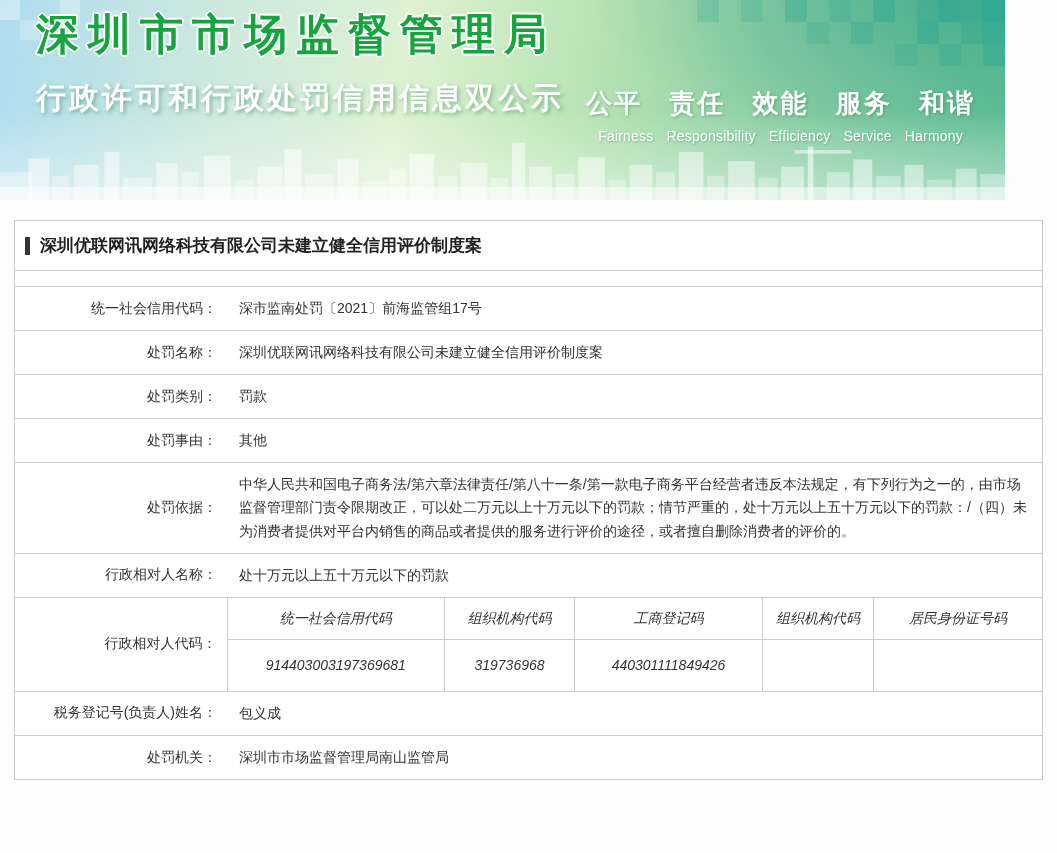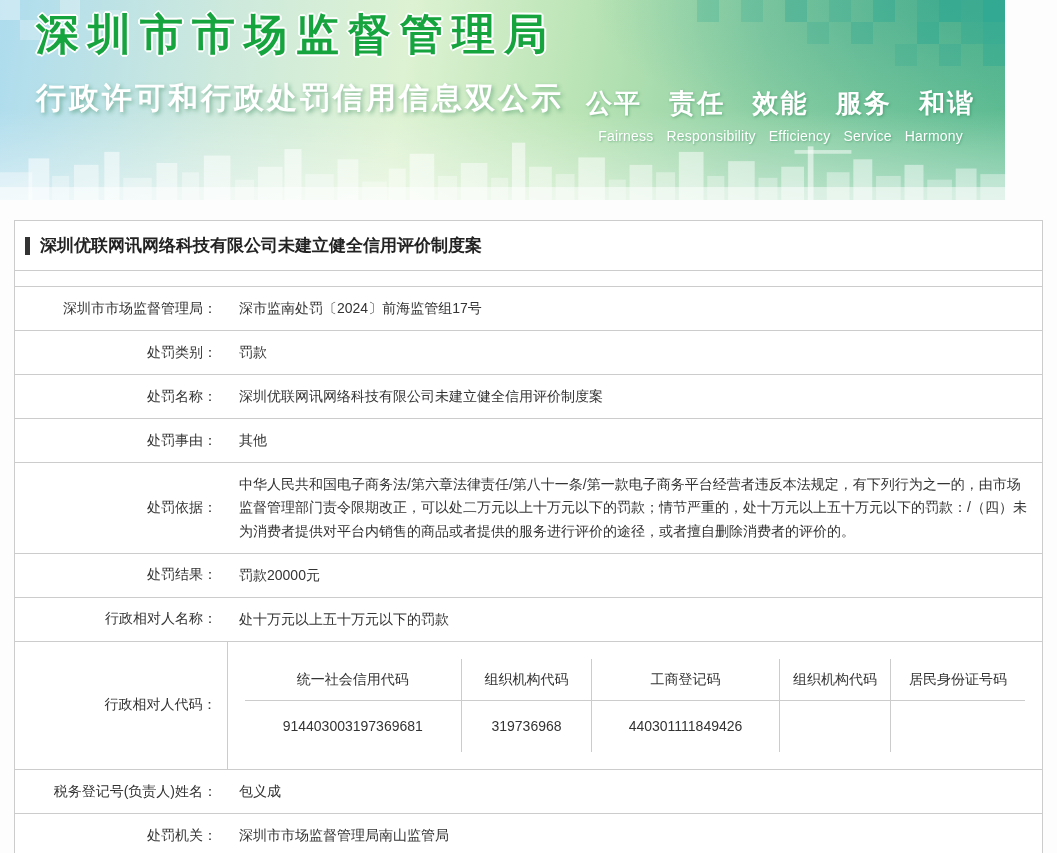--- a/index.html
+++ b/index.html
@@ -60,21 +60,21 @@
 
   table.info { width:100%; border-collapse:collapse; font-size:14px; color:#333; table-layout:fixed; }
   table.info > tbody > tr > th,
   table.info > tbody > tr > td { border-top:1px solid #ccc; }
   .info .label {
     width:212px; text-align:right; font-weight:400; padding:10px;
     vertical-align:middle; color:#333;
   }
   .info .value { text-align:left; padding:10px 12px; line-height:1.65; word-break:break-all; }
 
-  .code-cell { padding:17px !important; border-left:1px solid #ccc; vertical-align:middle; }
+  .code-cell { padding:0 !important; border-left:1px solid #ccc; vertical-align:middle;font-style:italic; }
   table.code-table { width:100%; border-collapse:collapse; }
   .code-table th, .code-table td { text-align:center; font-weight:400; font-size:14px; color:#333; }
   .code-table th { padding:9px 4px; border-bottom:1px solid #ccc; }
   .code-table td { padding:14px 4px; }
   .code-table th:not(:last-child), .code-table td:not(:last-child) { border-right:1px solid #ccc; }
 </style>
 </head>
 <body>
 
 <div class="site-header">
@@ -169,42 +169,38 @@
 <div class="content-panel">
   <div class="page-title-row">
     <span class="title-bullet"></span>
     <span class="page-title">深圳优联网讯网络科技有限公司未建立健全信用评价制度案</span>
   </div>
   <div class="table-gap"></div>
 
   <table class="info">
     <tbody>
       <tr>
-        <th class="label">深圳市市场监督管理局：</th>
-        <td class="value">深市监南处罚〔2024〕前海监管组17号</td>
+        <th class="label">统一社会信用代码：</th>
+        <td class="value">深市监南处罚〔2021〕前海监管组17号</td>
+      </tr>
+      <tr>
+        <th class="label">处罚名称：</th>
+        <td class="value">深圳优联网讯网络科技有限公司未建立健全信用评价制度案</td>
       </tr>
       <tr>
         <th class="label">处罚类别：</th>
         <td class="value">罚款</td>
       </tr>
       <tr>
-        <th class="label">处罚名称：</th>
-        <td class="value">深圳优联网讯网络科技有限公司未建立健全信用评价制度案</td>
-      </tr>
-      <tr>
         <th class="label">处罚事由：</th>
         <td class="value">其他</td>
       </tr>
       <tr>
         <th class="label">处罚依据：</th>
         <td class="value">中华人民共和国电子商务法/第六章法律责任/第八十一条/第一款电子商务平台经营者违反本法规定，有下列行为之一的，由市场监督管理部门责令限期改正，可以处二万元以上十万元以下的罚款；情节严重的，处十万元以上五十万元以下的罚款：/（四）未为消费者提供对平台内销售的商品或者提供的服务进行评价的途径，或者擅自删除消费者的评价的。</td>
-      </tr>
-      <tr>
-        <th class="label">处罚结果：</th>
-        <td class="value">罚款20000元</td>
       </tr>
       <tr>
         <th class="label">行政相对人名称：</th>
         <td class="value">处十万元以上五十万元以下的罚款</td>
       </tr>
       <tr>
         <th class="label">行政相对人代码：</th>
         <td class="value code-cell">
           <table class="code-table">
             <colgroup>

